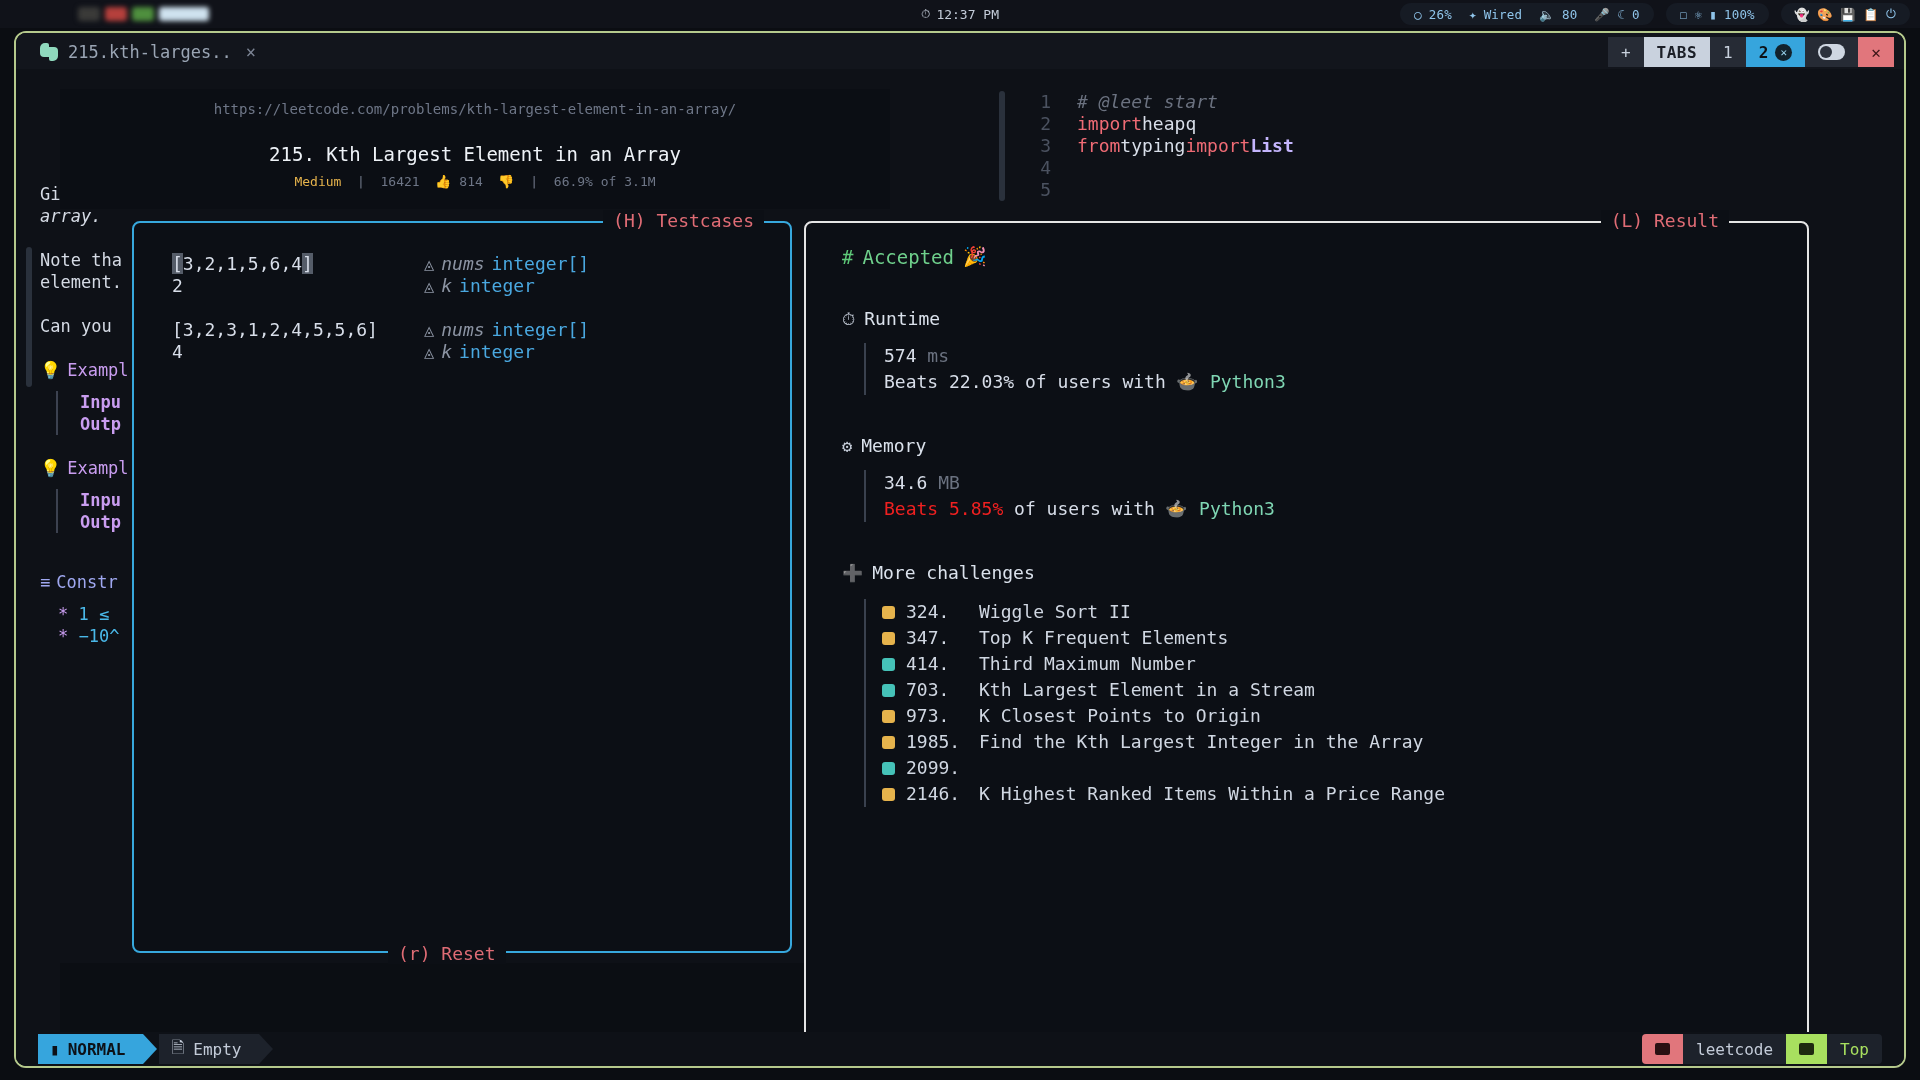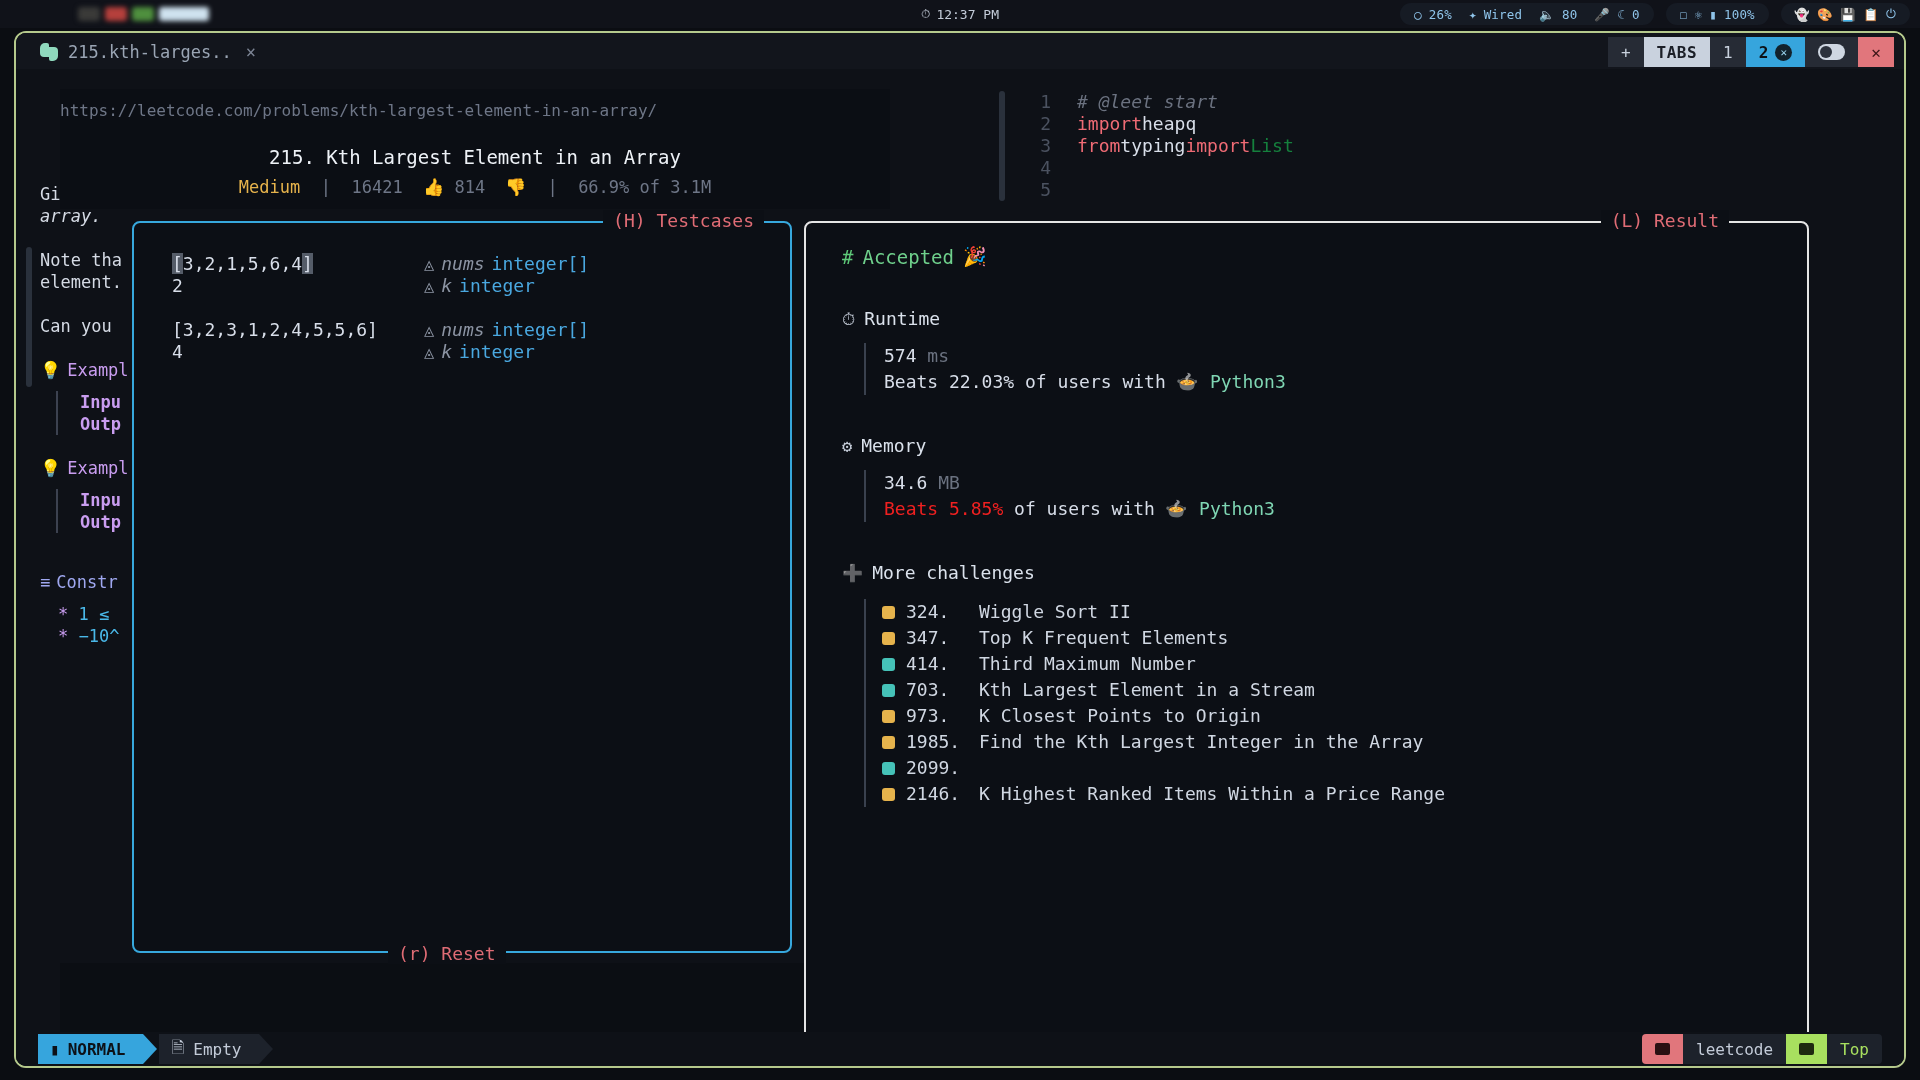--- a/index.html
+++ b/index.html
@@ -86,35 +86,35 @@
   .desc .ex-body { border-left: 2px solid #3c4250; margin-left: 16px; padding-left: 22px; color: #c99df0; font-weight: bold; }
   .desc .cs { color: #9fa8f0; }
   .desc .cs-item { color: #c99df0; white-space: nowrap; }
   .desc .cs-item b { color: #4ab8e8; font-weight: normal; }
 
   
   .probhead {
     position: absolute; left: 44px; top: 56px; width: 830px; height: 120px;
     background: #0b0e14;
   }
-  .prob-url { color: #6e7687; font-size: 16px; text-align: left; margin-top: 12px; }
+  .prob-url { color: #6e7687; font-size: 14px; text-align: center; margin-top: 12px; }
   .prob-title { color: #eef2f7; font-size: 19px; text-align: center; margin-top: 26px; }
-  .prob-meta { text-align: center; margin-top: 9px; font-size: 17px; color: #6e7687; }
+  .prob-meta { text-align: center; margin-top: 9px; font-size: 13px; color: #6e7687; }
   .prob-meta .diff { color: #e6b34c; }
 
   
   .codepane { position: absolute; left: 975px; top: 44px; right: 0; bottom: 36px; }
   .code-scroll { position: absolute; left: 8px; top: 14px; width: 6px; height: 110px; background: #2a313c; border-radius: 3px; }
   .code-lines { position: absolute; left: 46px; top: 14px; font-size: 18px; line-height: 22px; }
   .cl { display: flex; }
   .cl .no { width: 40px; color: #4b5260; text-align: right; padding-right: 26px; }
   .k-cmt { color: #6b7280; font-style: italic; text-align: center; }
   .k-kw  { color: #ef6b75; }
   .k-id  { color: #d8dee9; }
-  .k-ty  { color: #15803d; }
+  .k-ty  { color: #c4b5fd; font-weight: bold; }
 
   
   .panel { position: absolute; border-radius: 8px; background: #0c0f15; }
   .panel-label {
     position: absolute; font-size: 18px; color: #e06c75; background: #0c0f15;
     padding: 0 10px; white-space: nowrap;
   }
   .p-test { left: 116px; top: 188px; width: 660px; height: 732px; border: 2px solid #37a8dd; }
   .p-test > .lbl-top { top: -13px; right: 26px; }
   .p-test > .lbl-bot { bottom: -13px; left: 254px; }

